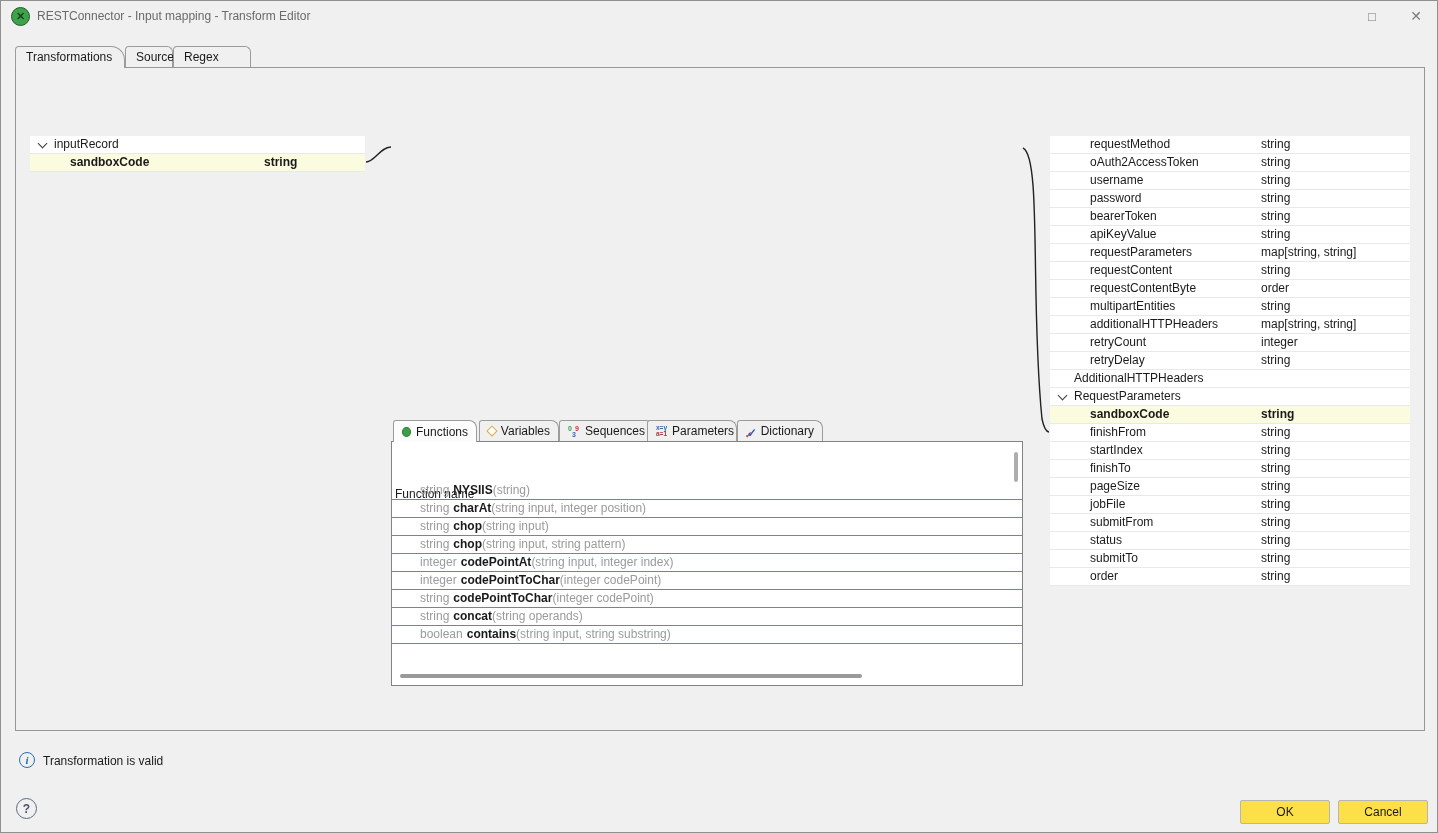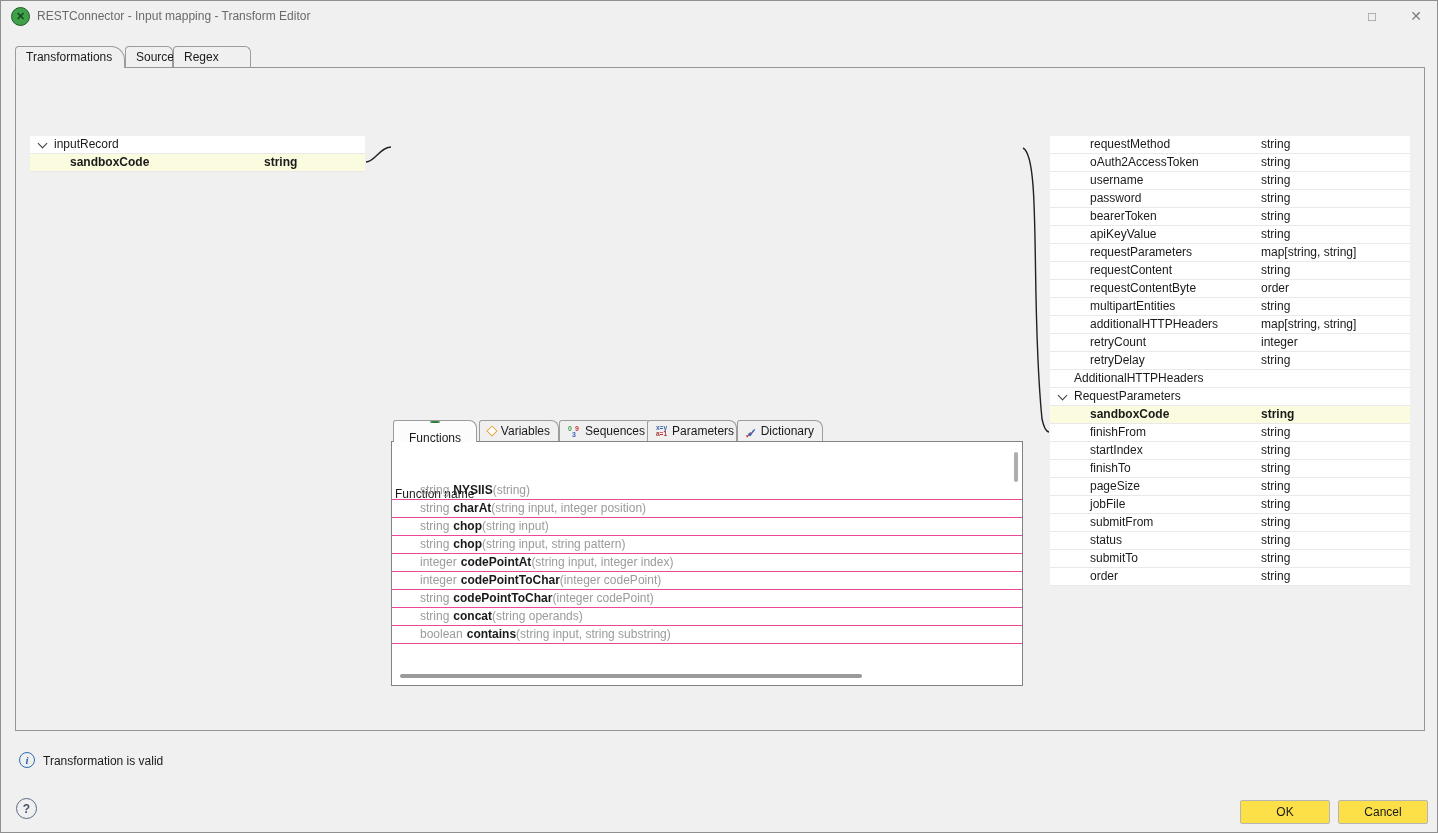--- a/index.html
+++ b/index.html
@@ -198,21 +198,21 @@
   <div class="sel-row">
     <span class="radio-ico"></span>
     <span>$in.0.sandboxCode</span>
   </div>
   <div class="add-row">
     <span class="add-plus">✚</span>
     <span>Add new transformation</span>
   </div>
 </div>
 
-<div class="ftab active" style="left:392px;width:84px;flex-direction:column;">
+<div class="ftab active" style="left:392px;width:84px;">
   <span class="dot-green"></span>
   <span>Functions</span>
 </div>
 <div class="ftab" style="left:478px;width:80px;">
   <span class="diamond"></span>
   <span>Variables</span>
 </div>
 <div class="ftab" style="left:558px;width:95px;">
   <span class="seq-ico">
       <i class="g">0</i>

